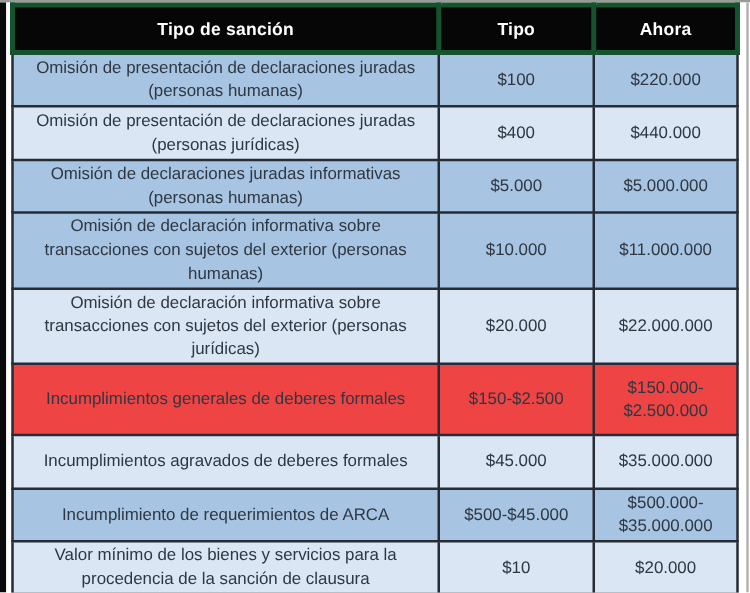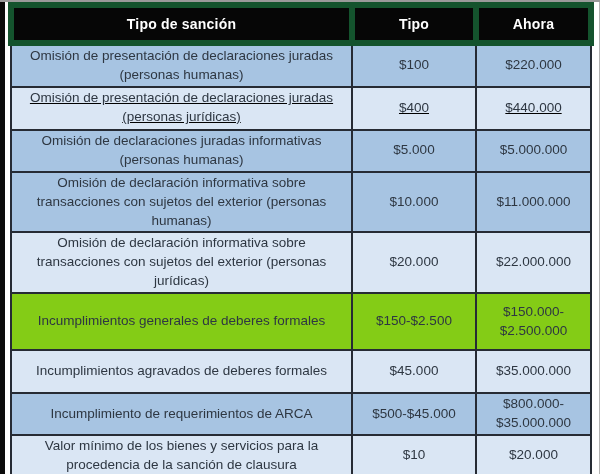--- a/index.html
+++ b/index.html
@@ -37,37 +37,37 @@
   }
   col.c-tipo  { width: 341px; }
   col.c-antes { width: 124px; }
   col.c-ahora { width: 115px; }
   th {
     background: #060606;
     color: #ffffff;
     font-size: 14px;
     font-weight: bold;
     height: 38px;
-    border: 6px solid #14532d;
+    border: 4px solid #14532d;
     text-align: center;
     vertical-align: middle;
     letter-spacing: 0.2px;
   }
   td {
     border: 2px solid #262b34;
     text-align: center;
     vertical-align: middle;
     font-size: 13.5px;
     line-height: 1.4;
     color: #2e3742;
     padding: 1px 4px;
     white-space: pre-line;
   }
   tbody tr:nth-child(1)  { height: 43px; margin-top: 44px; }
-  tbody tr:nth-child(2)  { height: 43px; text-decoration: underline; }
+  tbody tr:nth-child(2)  { height: 43px; }
   tbody tr:nth-child(3)  { height: 42px; }
   tbody tr:nth-child(4)  { height: 42px; }
   tbody tr:nth-child(5)  { height: 56px; }
   tbody tr:nth-child(6)  { height: 57px; }
   tbody tr:nth-child(7)  { height: 43px; }
   tbody tr:nth-child(8)  { height: 24px; }
   tbody tr:nth-child(9)  { height: 40px; }
   tbody tr:nth-child(10) { height: 42px; }
   .right-frame {
     flex: 1;
@@ -122,35 +122,35 @@
           <tr style="background: rgb(167, 196, 226);">
             <td>Omisión de declaración informativa sobre transacciones con sujetos del exterior (personas humanas)</td>
             <td>$10.000</td>
             <td>$11.000.000</td>
           </tr>
           <tr style="background: rgb(218, 230, 244);">
             <td>Omisión de declaración informativa sobre transacciones con sujetos del exterior (personas jurídicas)</td>
             <td>$20.000</td>
             <td>$22.000.000</td>
           </tr>
-          <tr style="background: #84cc16;">
+          <tr style="background: #ef4444;">
             <td>Incumplimientos generales de deberes formales</td>
             <td>$150-$2.500</td>
             <td>$150.000-
 $2.500.000</td>
           </tr>
           <tr style="background: rgb(218, 230, 244);">
             <td>Incumplimientos agravados de deberes formales</td>
             <td>$45.000</td>
             <td>$35.000.000</td>
           </tr>
           <tr style="background: rgb(167, 196, 226); border-radius: 15px;">
             <td>Incumplimiento de requerimientos de ARCA</td>
             <td>$500-$45.000</td>
-            <td>$800.000-
+            <td>$500.000-
 $35.000.000</td>
           </tr>
           <tr style="background: rgb(218, 230, 244);">
             <td>Valor mínimo de los bienes y servicios para la procedencia de la sanción de clausura</td>
             <td>$10</td>
             <td>$20.000</td>
           </tr>
         </tbody>
     </table>
   </div>

